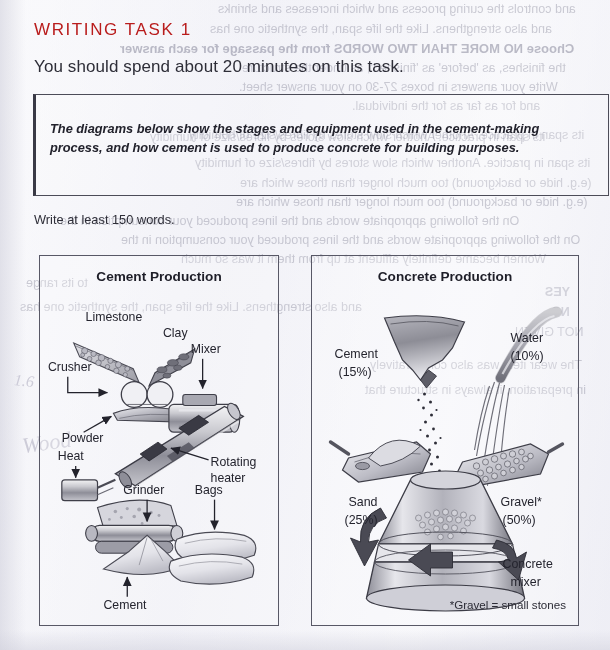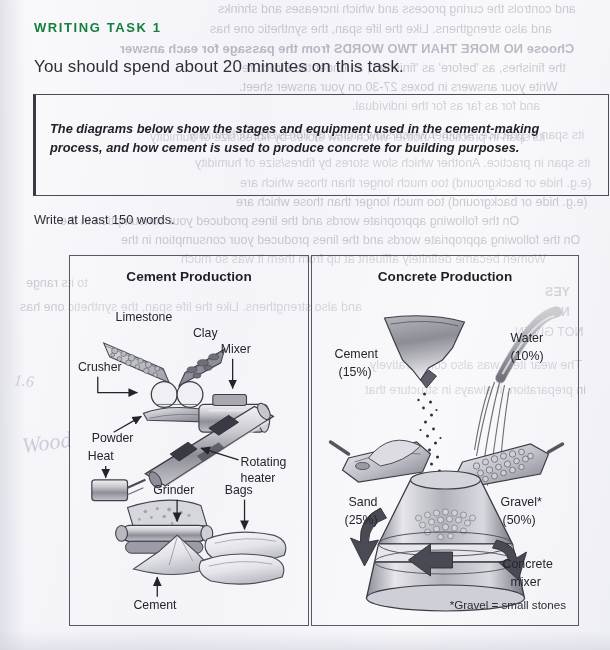--- a/index.html
+++ b/index.html
@@ -77,24 +77,24 @@
     font-style: italic;
     pointer-events: none;
     user-select: none;
   }
 
   
   .task-title {
     position: absolute;
     left: 34px;
     top: 20px;
-    font-size: 13px;
-    font-weight: bold;
+    font-size: 17px;
+    font-weight: normal;
     letter-spacing: 1.6px;
-    color: #15803d;
+    color: #b91c1c;
   }
   .task-instruction {
     position: absolute;
     left: 34px;
     top: 57px;
     font-size: 17px;
     color: #2e2e38;
     letter-spacing: 0.1px;
   }
 
@@ -135,21 +135,21 @@
 
   
   .panel {
     position: absolute;
     box-sizing: border-box;
     border: 1.4px solid #585866;
     background: rgba(255,255,255,0.22);
     top: 255px;
     height: 371px;
   }
-  .panel.left  { left: 69px;  width: 240px; }
+  .panel.left  { left: 39px;  width: 240px; }
   .panel.right { left: 311px; width: 268px; }
   .panel-title {
     position: absolute;
     top: 13px;
     left: 0; right: 0;
     text-align: center;
     font-size: 13.6px;
     font-weight: bold;
     color: #1e1e28;
   }

